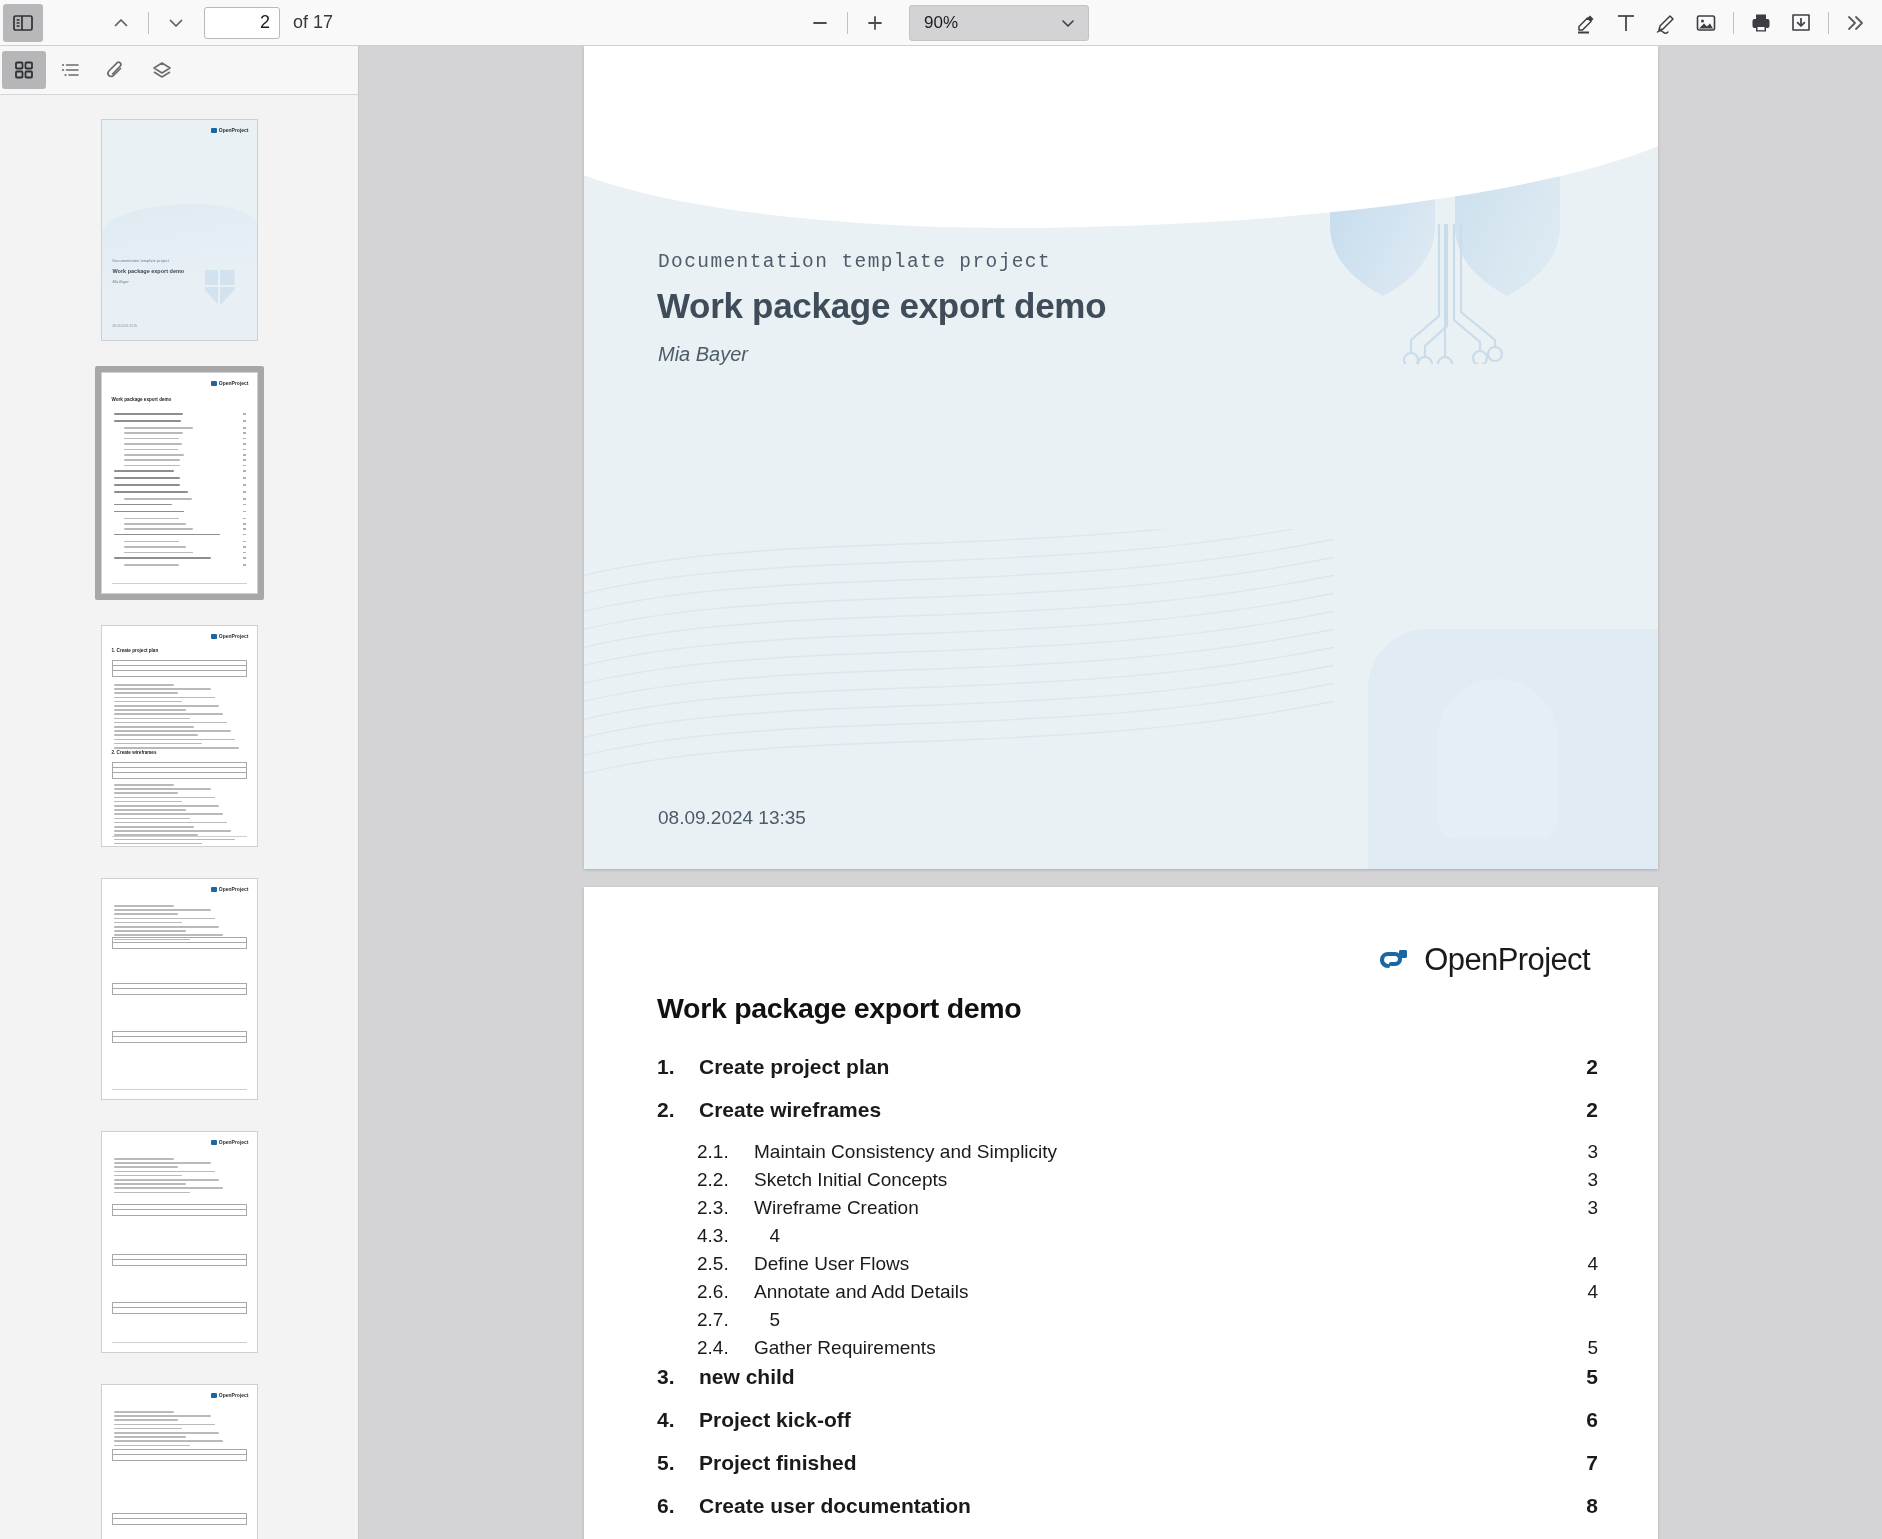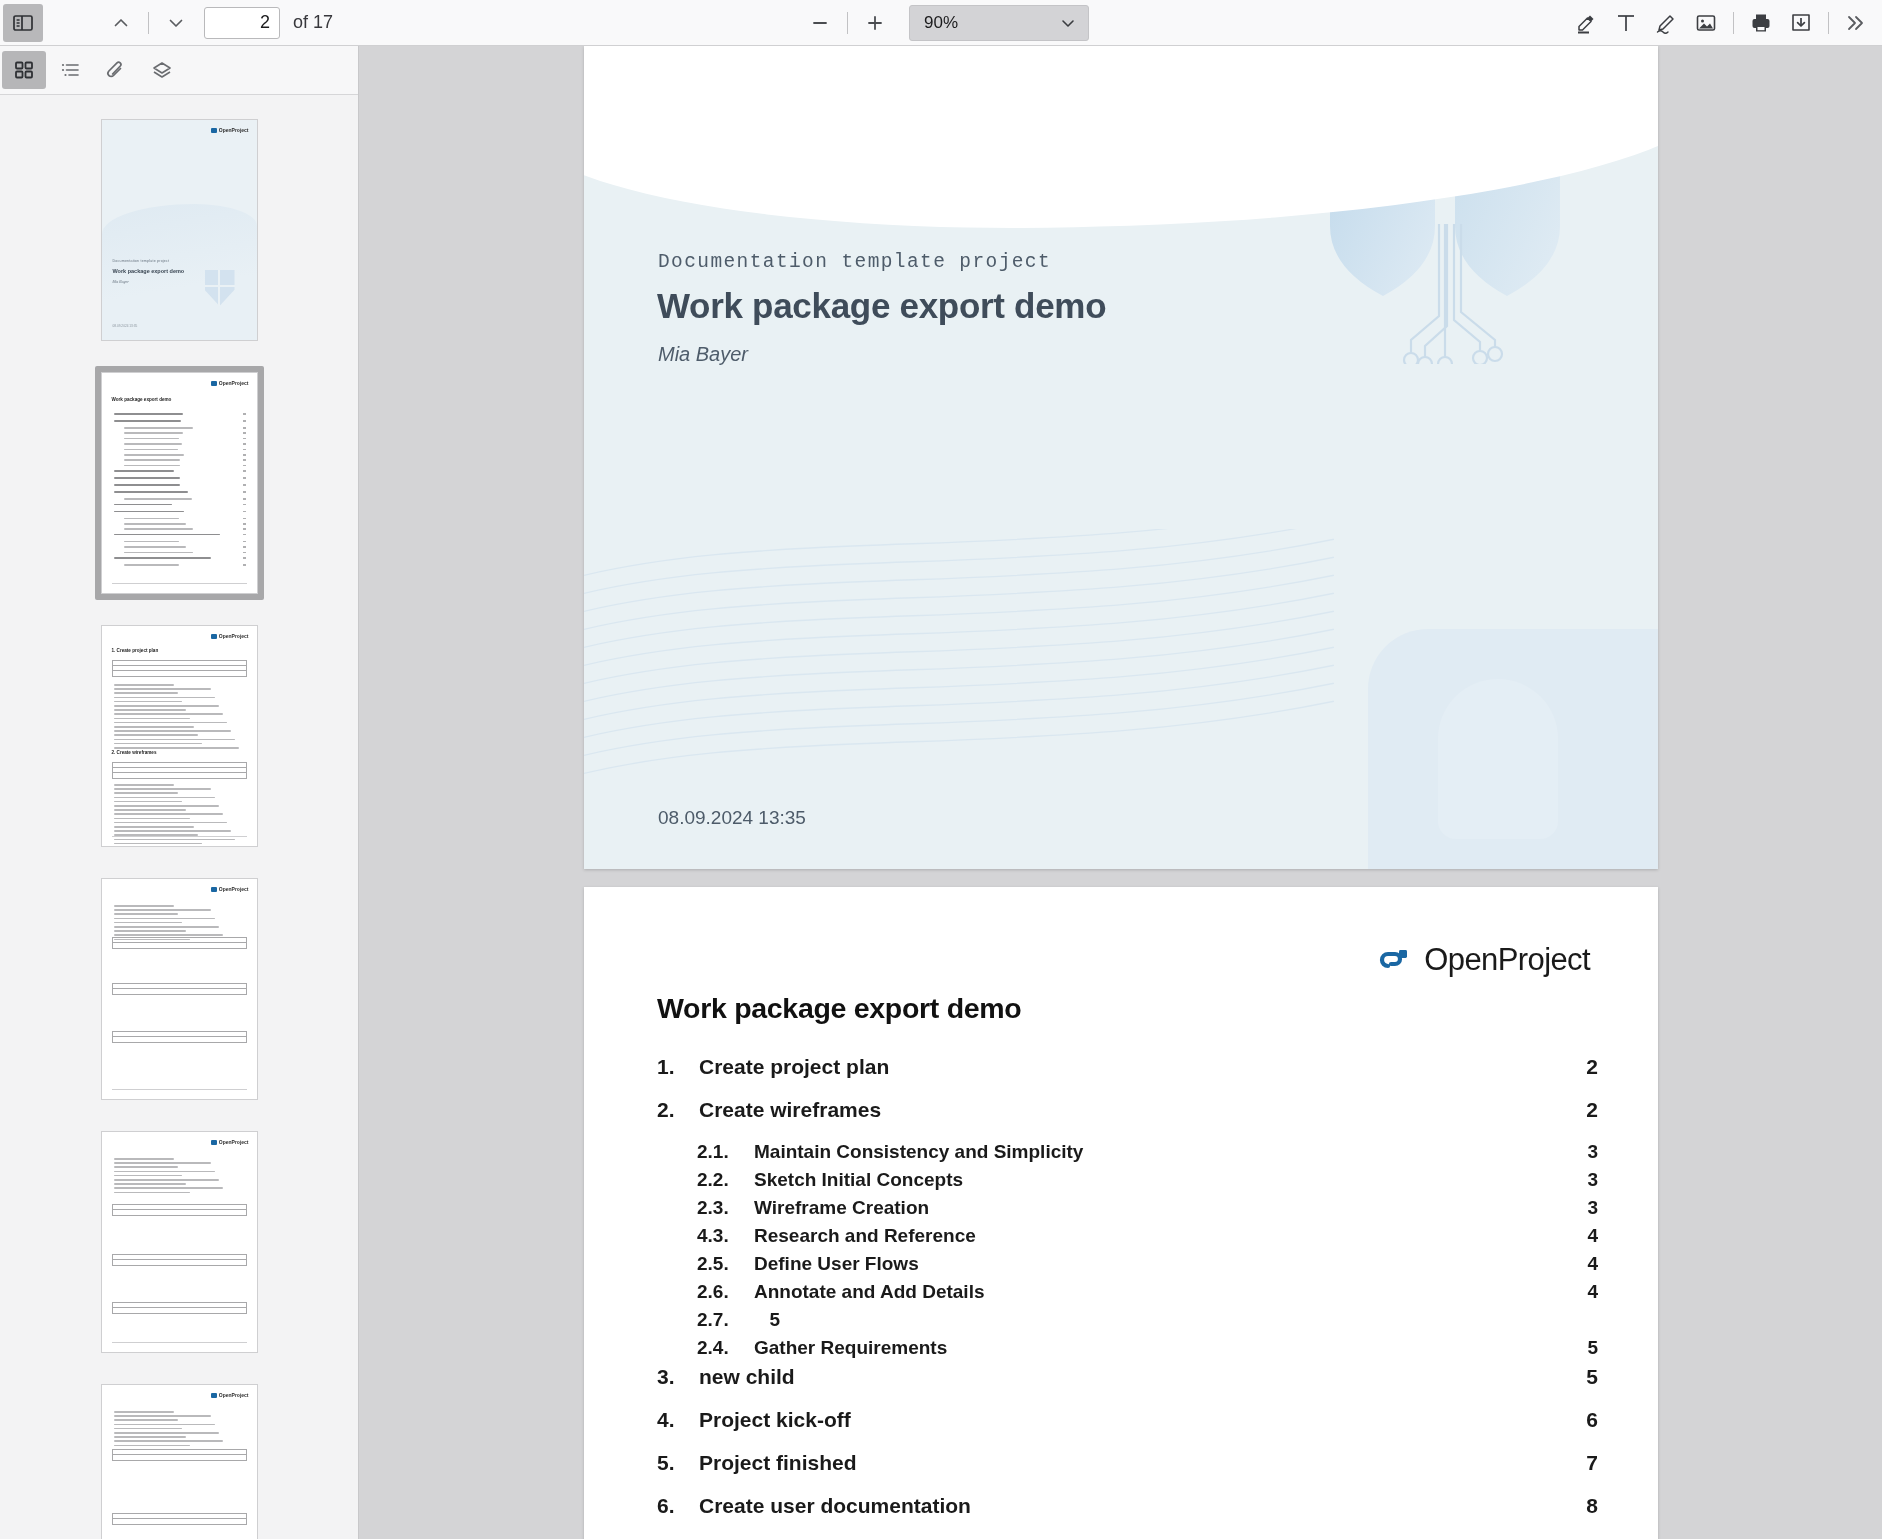--- a/index.html
+++ b/index.html
@@ -264,21 +264,20 @@
   }
   .toc-title {
     position: absolute; left: 73px; top: 105px;
     font-size: 28.5px; font-weight: bold; color: #111;
     letter-spacing: -.3px;
   }
   #toc { position: absolute; left: 73px; top: 168px; right: 60px; }
   .toc-row {
     display: flex; align-items: baseline;
     color: #1a1a1a;
-    font-weight: bold;
   }
   .toc-row.lvl1 {
     font-weight: bold; font-size: 21px;
     margin-bottom: 19px;
   }
   .toc-row.lvl2 {
     font-size: 19px; margin-bottom: 6px;
   }
   .toc-num { flex: 0 0 auto; }
   .toc-row.lvl1 .toc-num { width: 42px; }
@@ -748,21 +747,20 @@
           <span class="toc-label">Sketch Initial Concepts</span>
           <span class="toc-page">3</span>
         </div>
         <div class="toc-row lvl2">
           <span class="toc-num">2.3.</span>
           <span class="toc-label">Wireframe Creation</span>
           <span class="toc-page">3</span>
         </div>
         <div class="toc-row lvl2">
           <span class="toc-num">4.3.</span>
-          <span class="toc-label">Research and Reference</span>
           <span class="toc-page">4</span>
         </div>
         <div class="toc-row lvl2">
           <span class="toc-num">2.5.</span>
           <span class="toc-label">Define User Flows</span>
           <span class="toc-page">4</span>
         </div>
         <div class="toc-row lvl2">
           <span class="toc-num">2.6.</span>
           <span class="toc-label">Annotate and Add Details</span>

